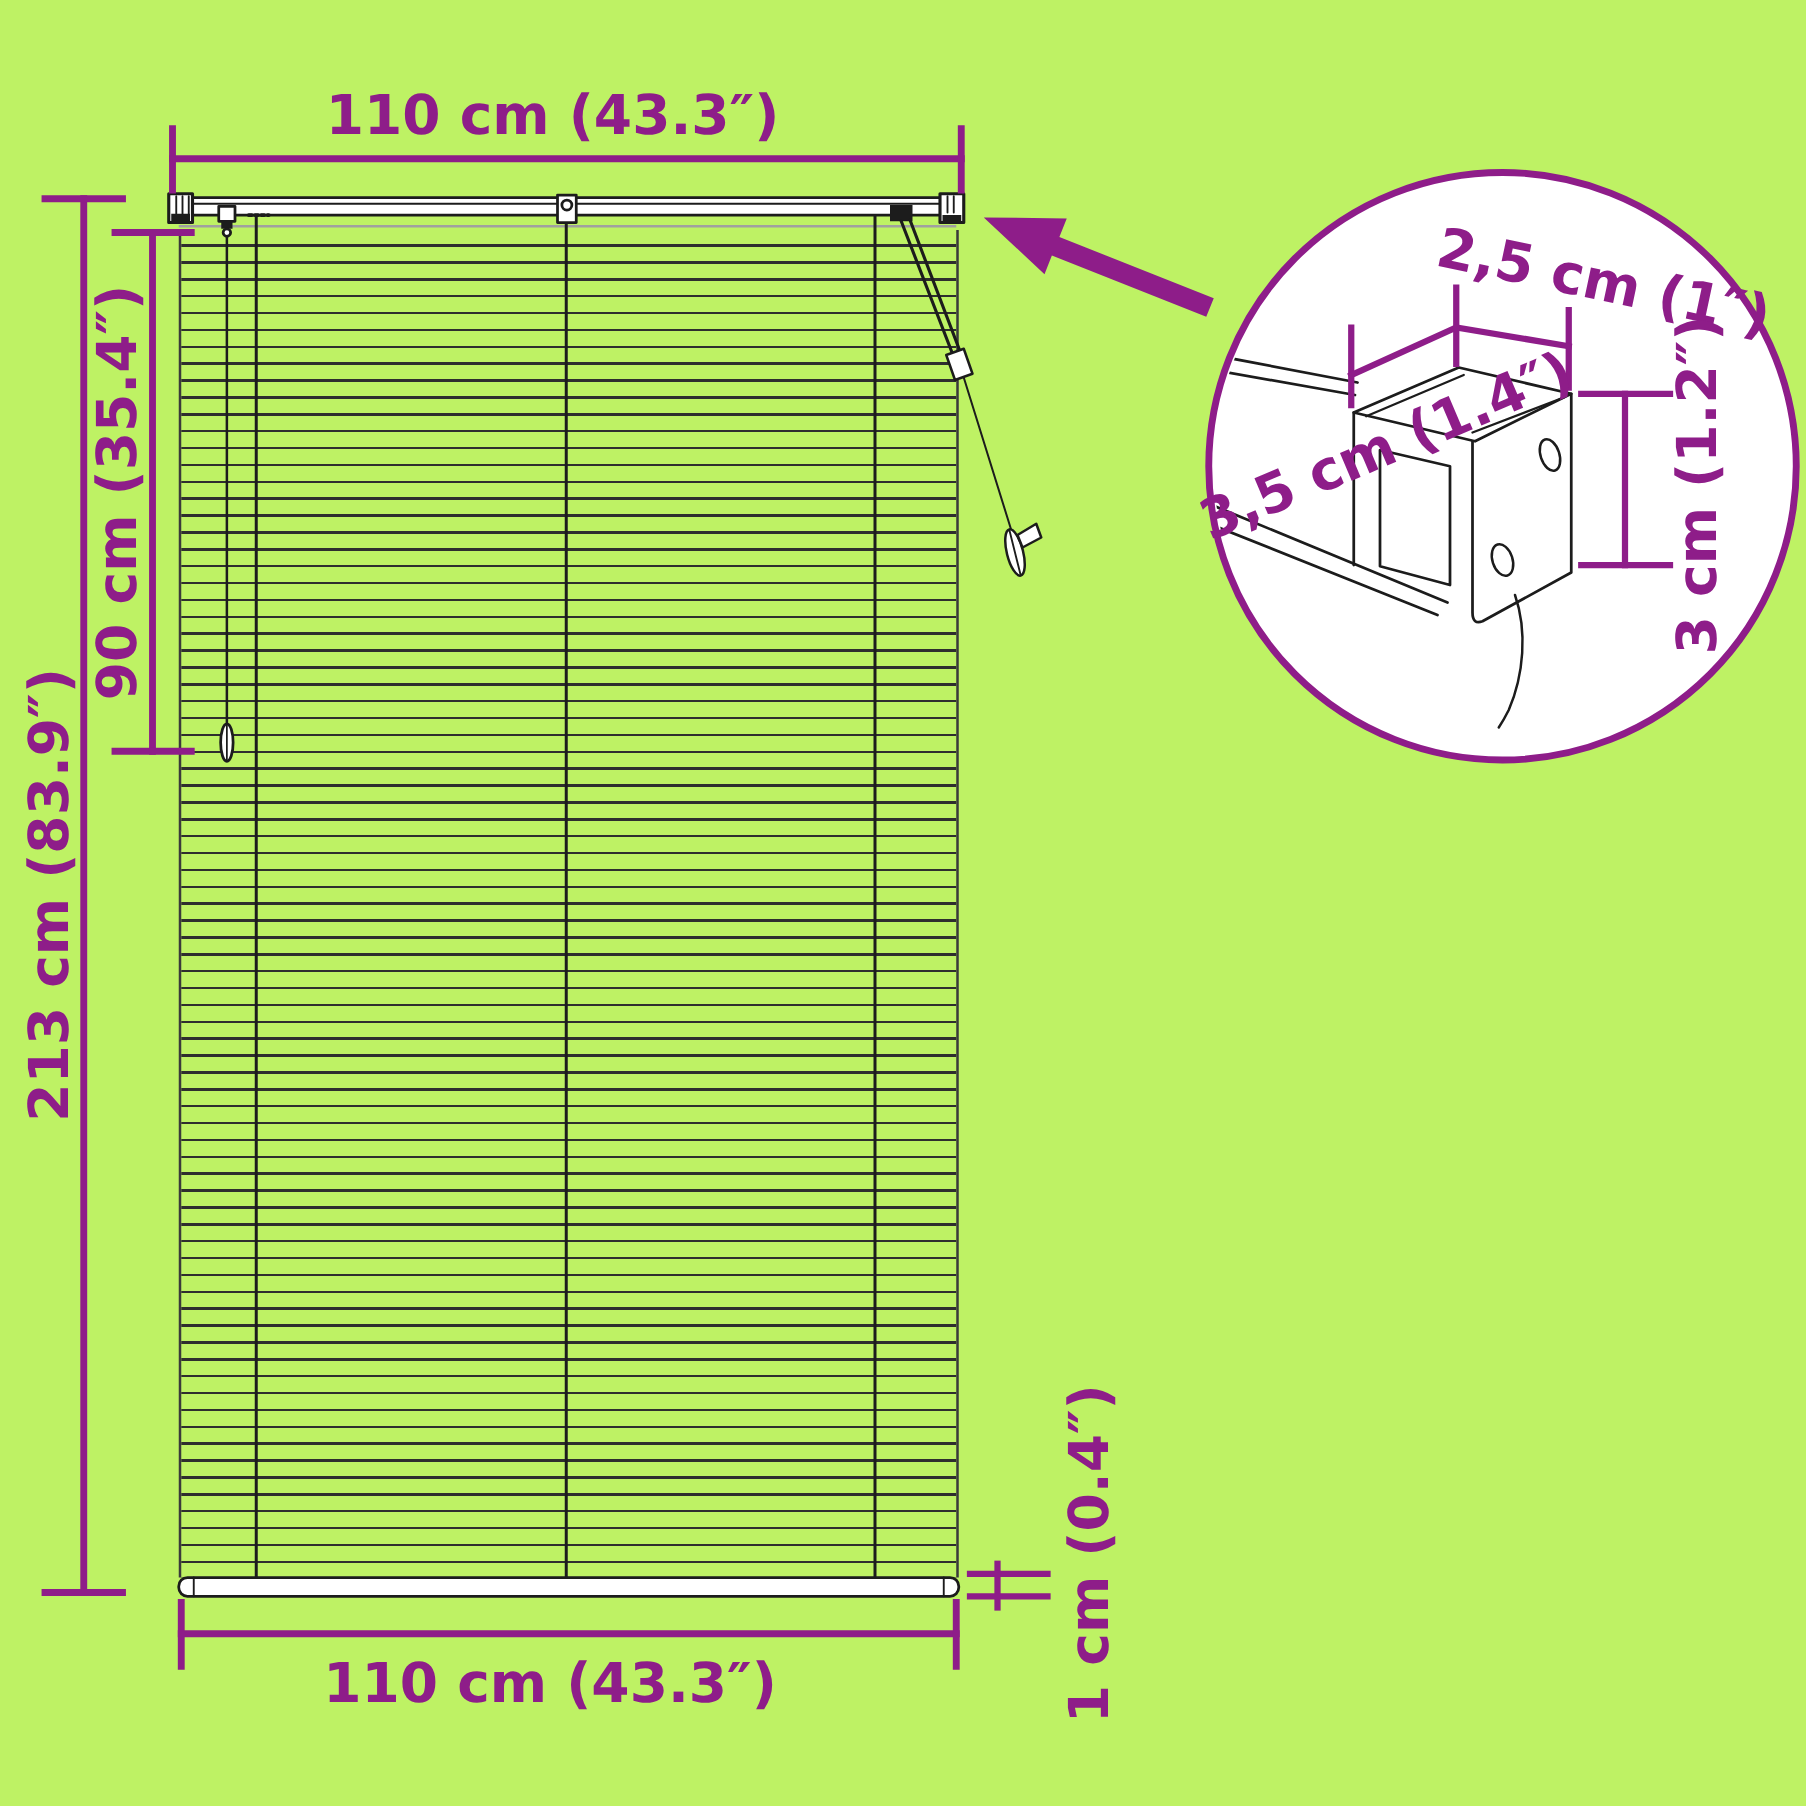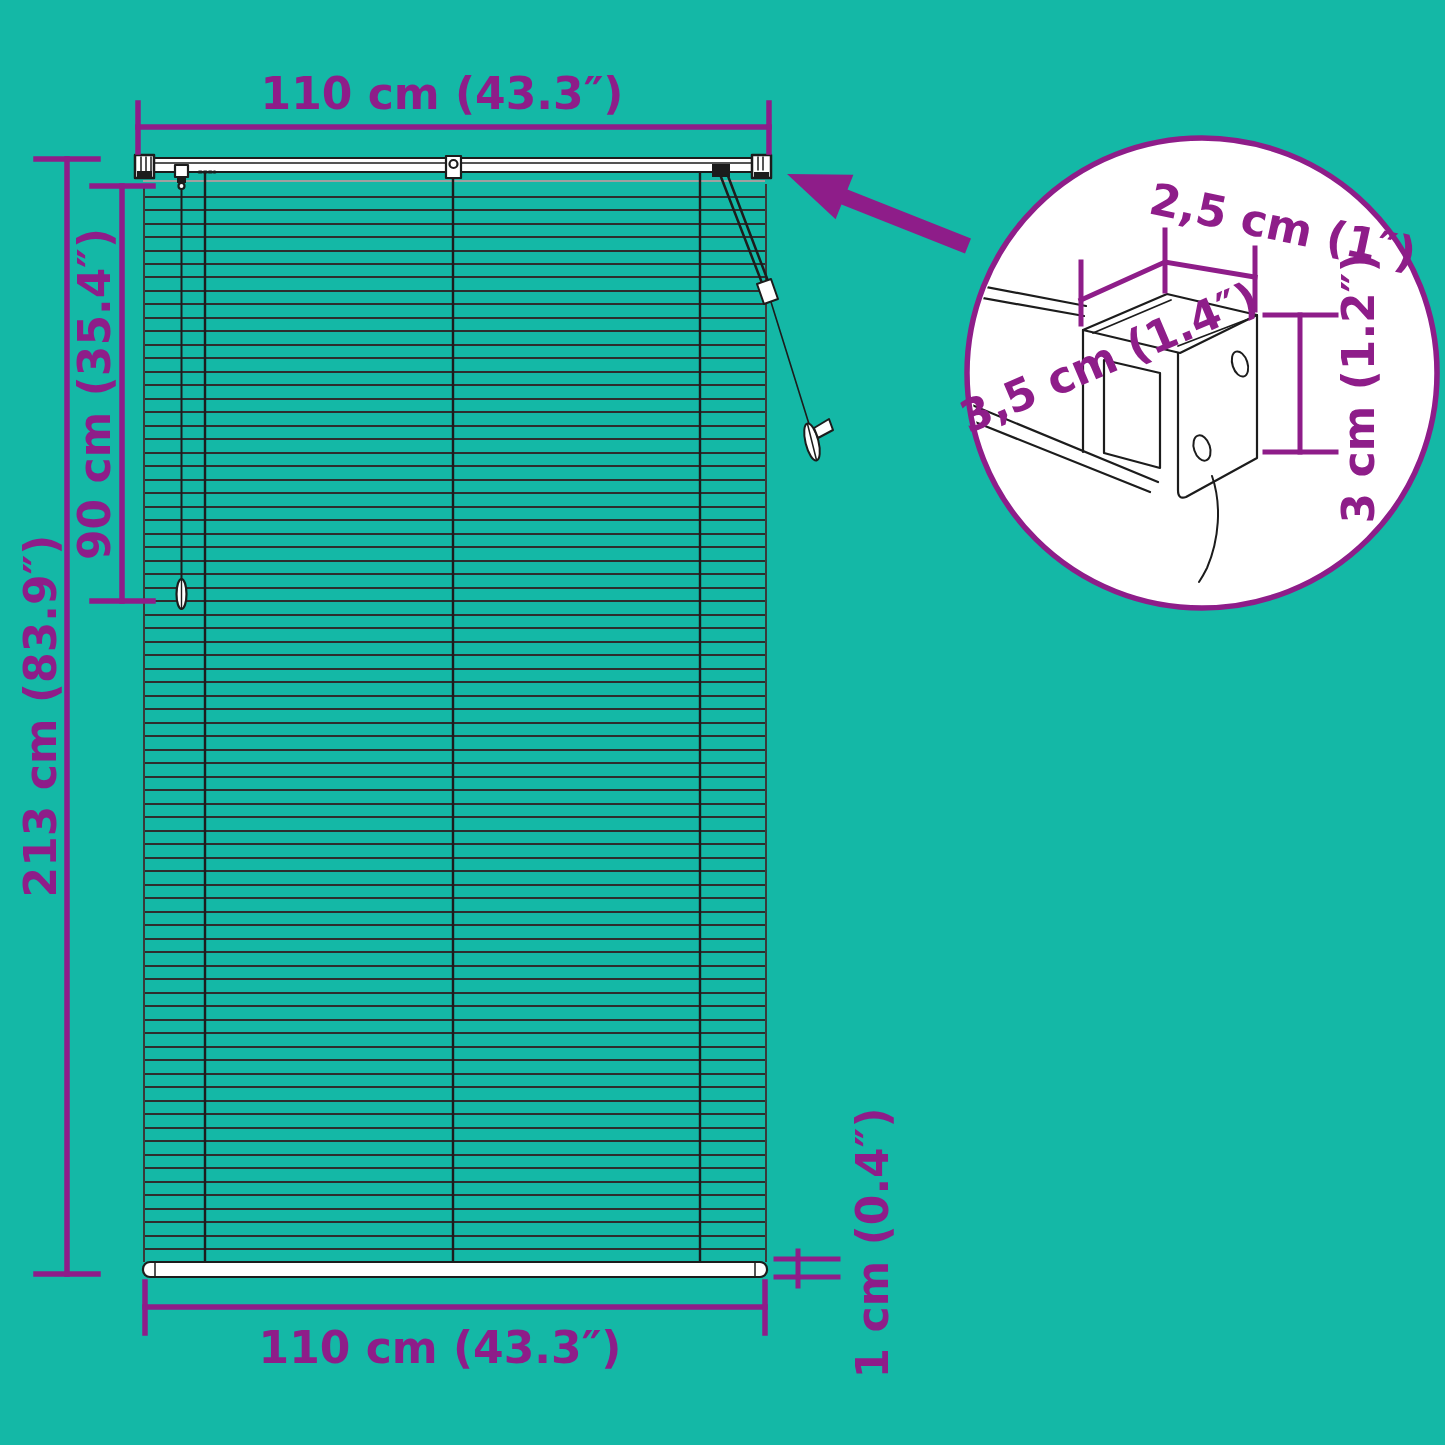--- a/index.html
+++ b/index.html
@@ -1,20 +1,20 @@
 <!DOCTYPE html>
 <html style="--accent: #8e1d89; --ink: #1c1c1c; --shadow: #a0a0a0;"><head>
 <meta charset="utf-8">
 <style>
   html, body { margin: 0; padding: 0; background: #fff; }
   .canvas {
     position: relative;
     width: 1445px;
     height: 1445px;
-    background: #14b8a6;
+    background: #bef264;
     overflow: hidden;
     font-family: "DejaVu Sans", "Liberation Sans", sans-serif;
   }
   .canvas svg { position: absolute; left: 0; top: 0; }
   
   .slats {
     position: absolute;
     left: 143px; top: 184px;
     width: 620px; height: 1078px;
     border-left: 2px solid #3a3a3a;

